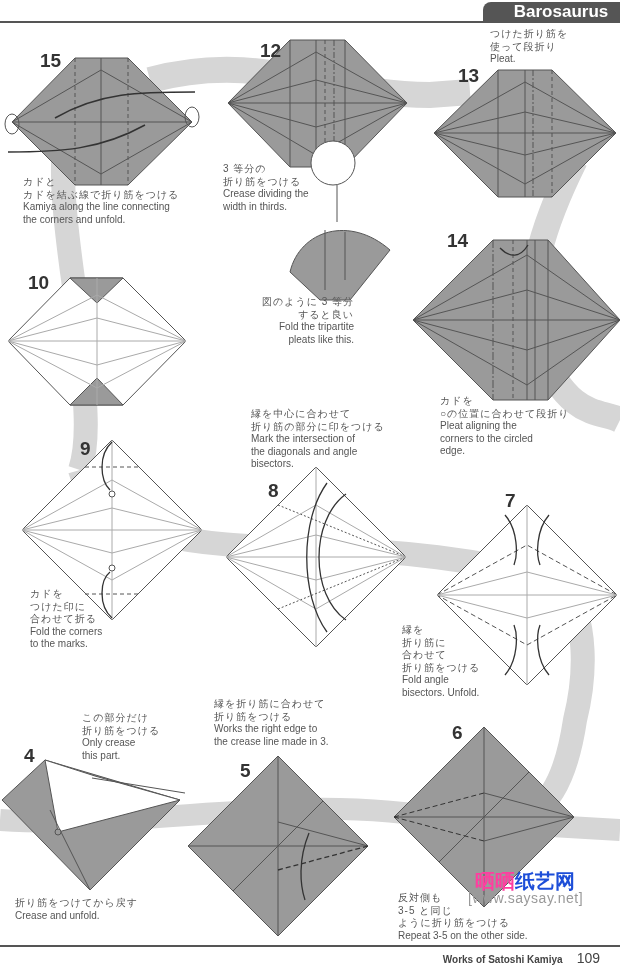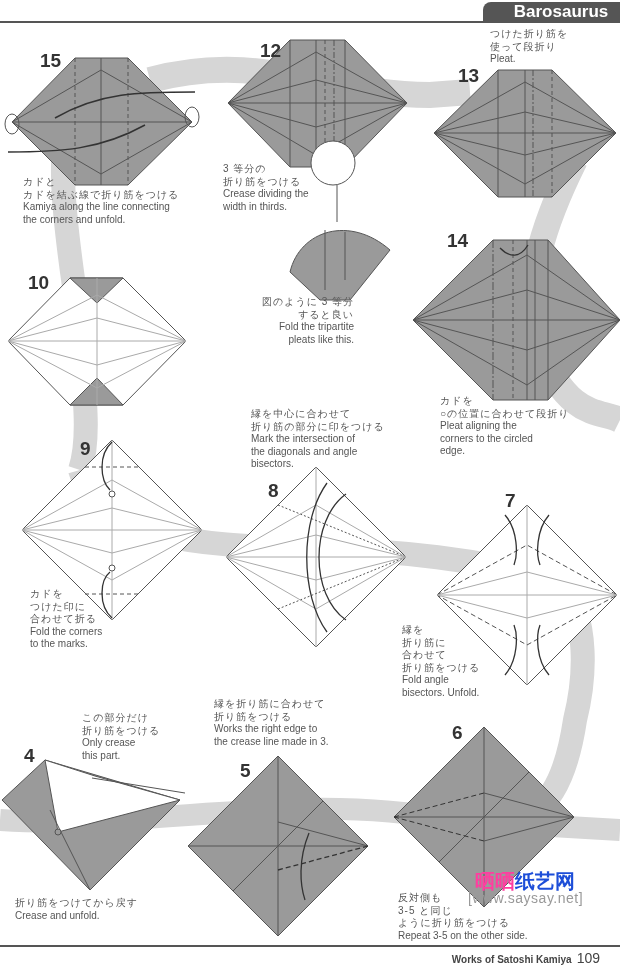--- a/index.html
+++ b/index.html
@@ -5,21 +5,21 @@
   html,body{margin:0;padding:0;background:#fff;}
   body{width:620px;height:971px;position:relative;overflow:hidden;font-family:"Liberation Sans",sans-serif;color:#444;}
   .band{position:absolute;left:0;top:0;width:620px;height:971px;}
   .header-line{position:absolute;left:0;top:21px;width:620px;height:2px;background:#555;}
   .title-tab{position:absolute;left:483px;top:2px;width:156px;height:20px;background:#555;border-radius:8px 0 0 0;color:#fff;font-weight:bold;font-size:17px;line-height:20px;text-align:center;}
   .stepnum{position:absolute;font-weight:bold;font-size:19px;color:#333;}
   .cap{position:absolute;font-size:10px;line-height:12.5px;color:#555;white-space:nowrap;}
   .cap .jp{letter-spacing:1px;}
   .footer-line{position:absolute;left:0;top:945px;width:620px;height:2px;background:#555;}
   .footer{position:absolute;right:20px;top:950px;font-size:10px;font-weight:bold;color:#444;}
-  .pageno{font-weight:normal;font-size:14px;margin-left:5px;}
+  .pageno{font-weight:normal;font-size:14px;margin-left:14px;}
   .wm{position:absolute;left:475px;top:868px;}
   .wm1{font-size:20px;font-weight:bold;color:#ff3ea0;margin-top:38px;}
   .wm2{font-size:20px;font-weight:bold;color:#1d4ed8;}
   .wm3{position:absolute;left:468px;top:890px;font-size:14px;color:#999;letter-spacing:0.5px;}
   svg{position:absolute;left:0;top:0;}
 </style>
 </head>
 <body>
 
 <svg class="band" width="620" height="971" viewBox="0 0 620 971">

